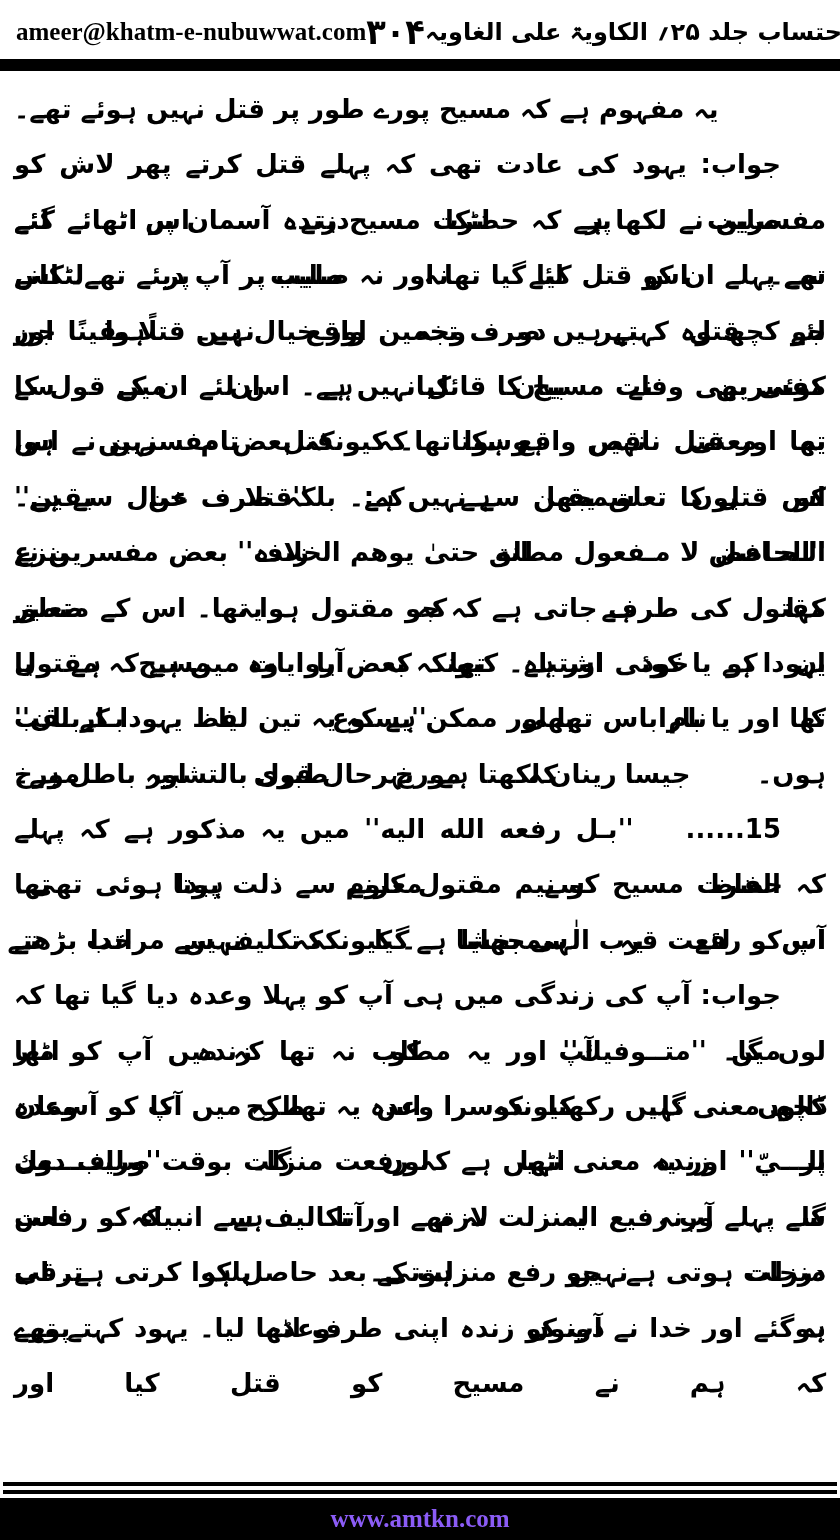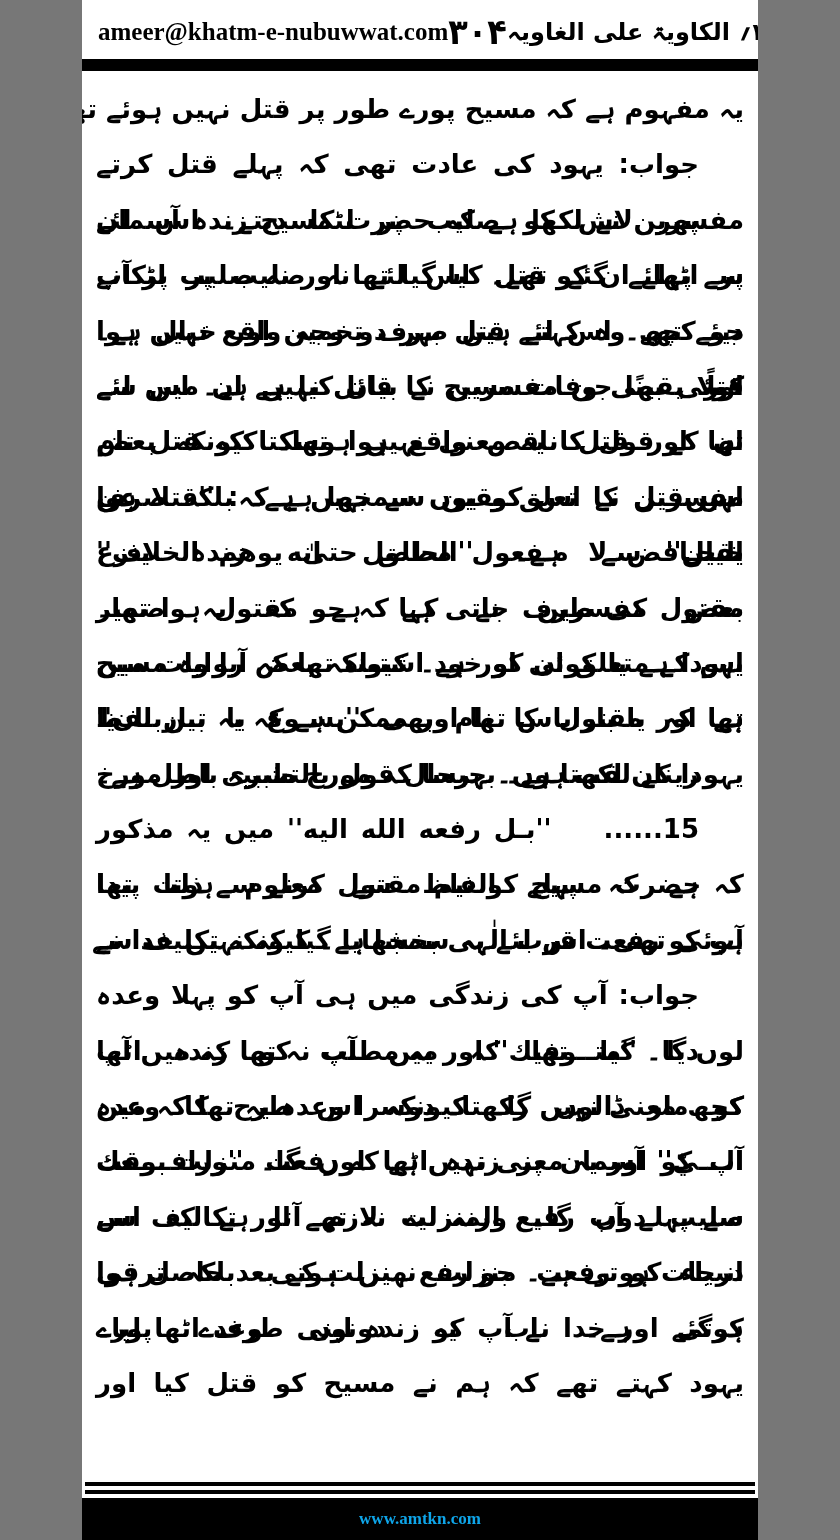--- a/index.html
+++ b/index.html
@@ -1,18 +1,18 @@
 <!DOCTYPE html>
 <html lang="ur"><head>
 <meta charset="utf-8">
 <style>
   html,body{margin:0;padding:0;background:#777;}
   .page{
     position:relative;
-    width:676px;height:1540px;
+    width:840px;height:1540px;
     margin:0 auto;
     background:#ffffff;
     color:#000000;
     overflow:hidden;
     font-family:"DejaVu Sans",sans-serif;
   }
   
   .header{
     position:absolute;top:6px;left:0;right:0;height:52px;
     display:flex;align-items:center;justify-content:space-between;
@@ -50,23 +50,23 @@
   .line.justify{white-space:normal;text-align:justify;text-align-last:justify;}
   .line.center{text-align:left;}
   .line.left{text-align:left;}
   
   .footer-double-rule{
     position:absolute;left:3px;right:3px;bottom:46px;height:4px;
     border-top:4px solid #000;border-bottom:4px solid #000;
   }
   .footer-bar{
     position:absolute;left:0;right:0;bottom:0;height:42px;
-    background:#000;color:#0ea5e9;
+    background:#000;color:#8b5cf6;
     display:flex;align-items:center;justify-content:center;gap:34px;
-    font-family:"Liberation Serif",serif;font-weight:bold;font-size:17px;
+    font-family:"Liberation Serif",serif;font-weight:bold;font-size:25px;
     direction:ltr;
   }
   .footer-link{white-space:nowrap;}
 </style>
 </head>
 <body>
 
 <div class="page">
 
   <div class="header">

